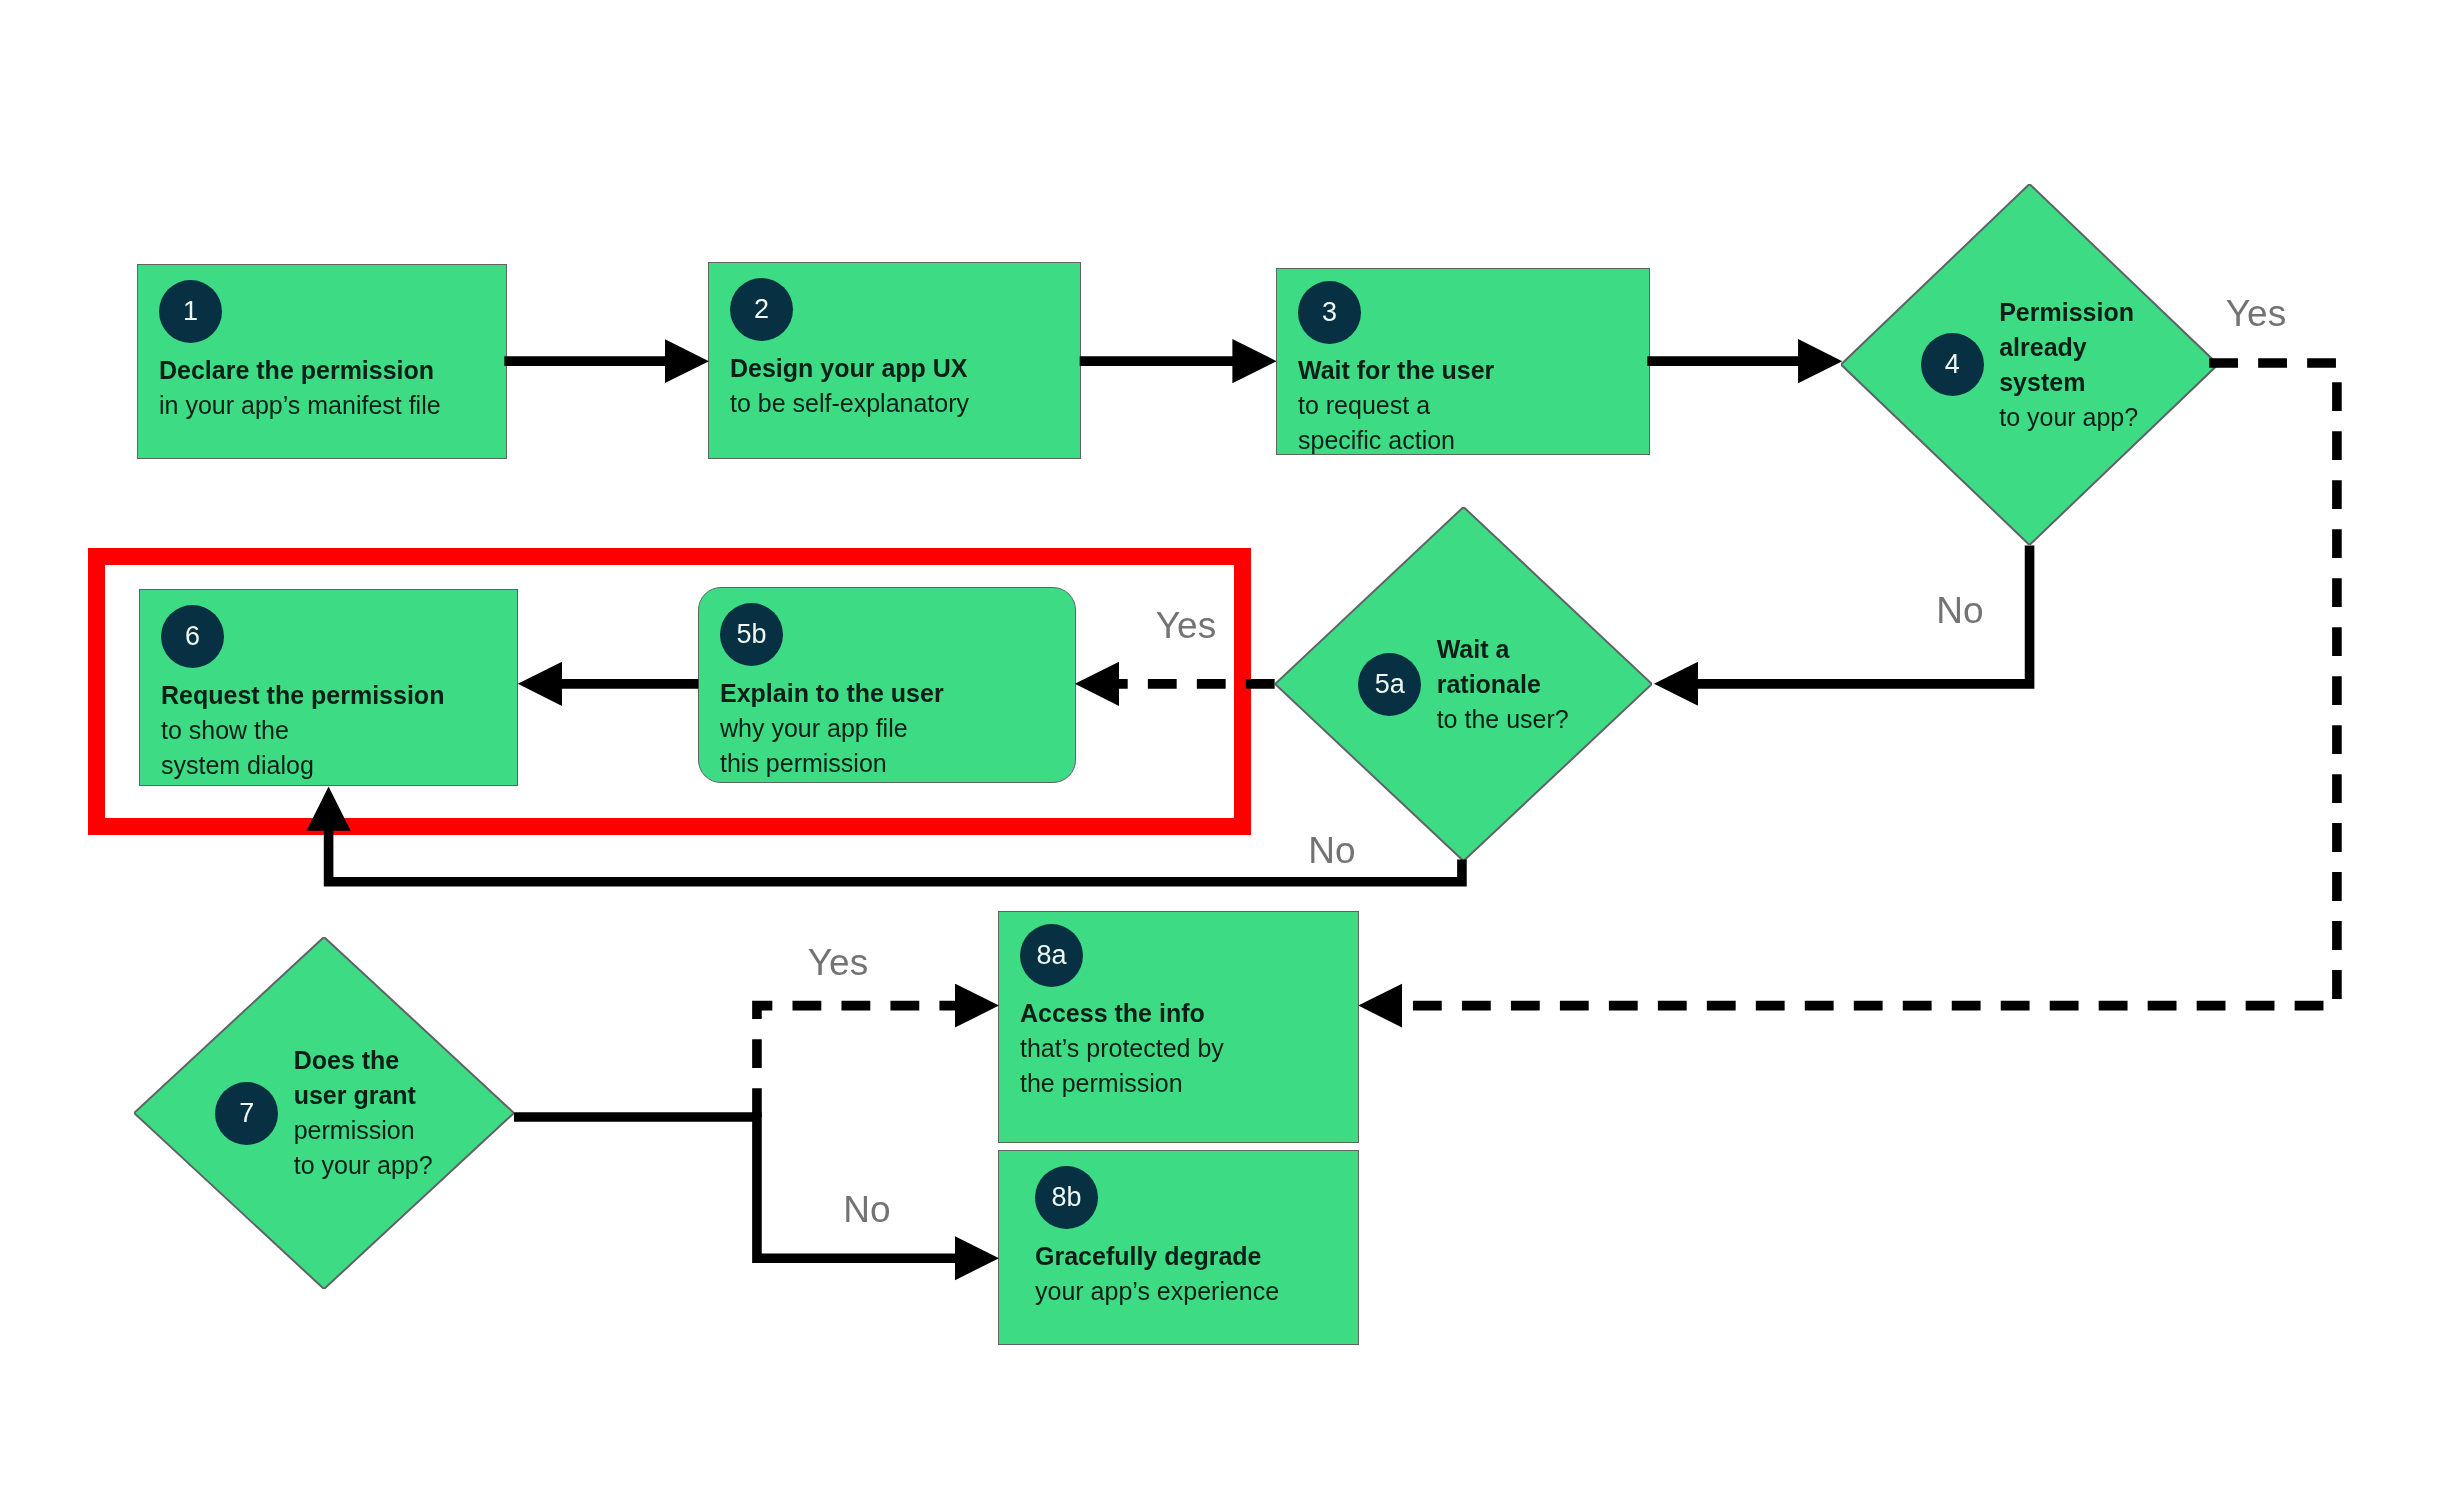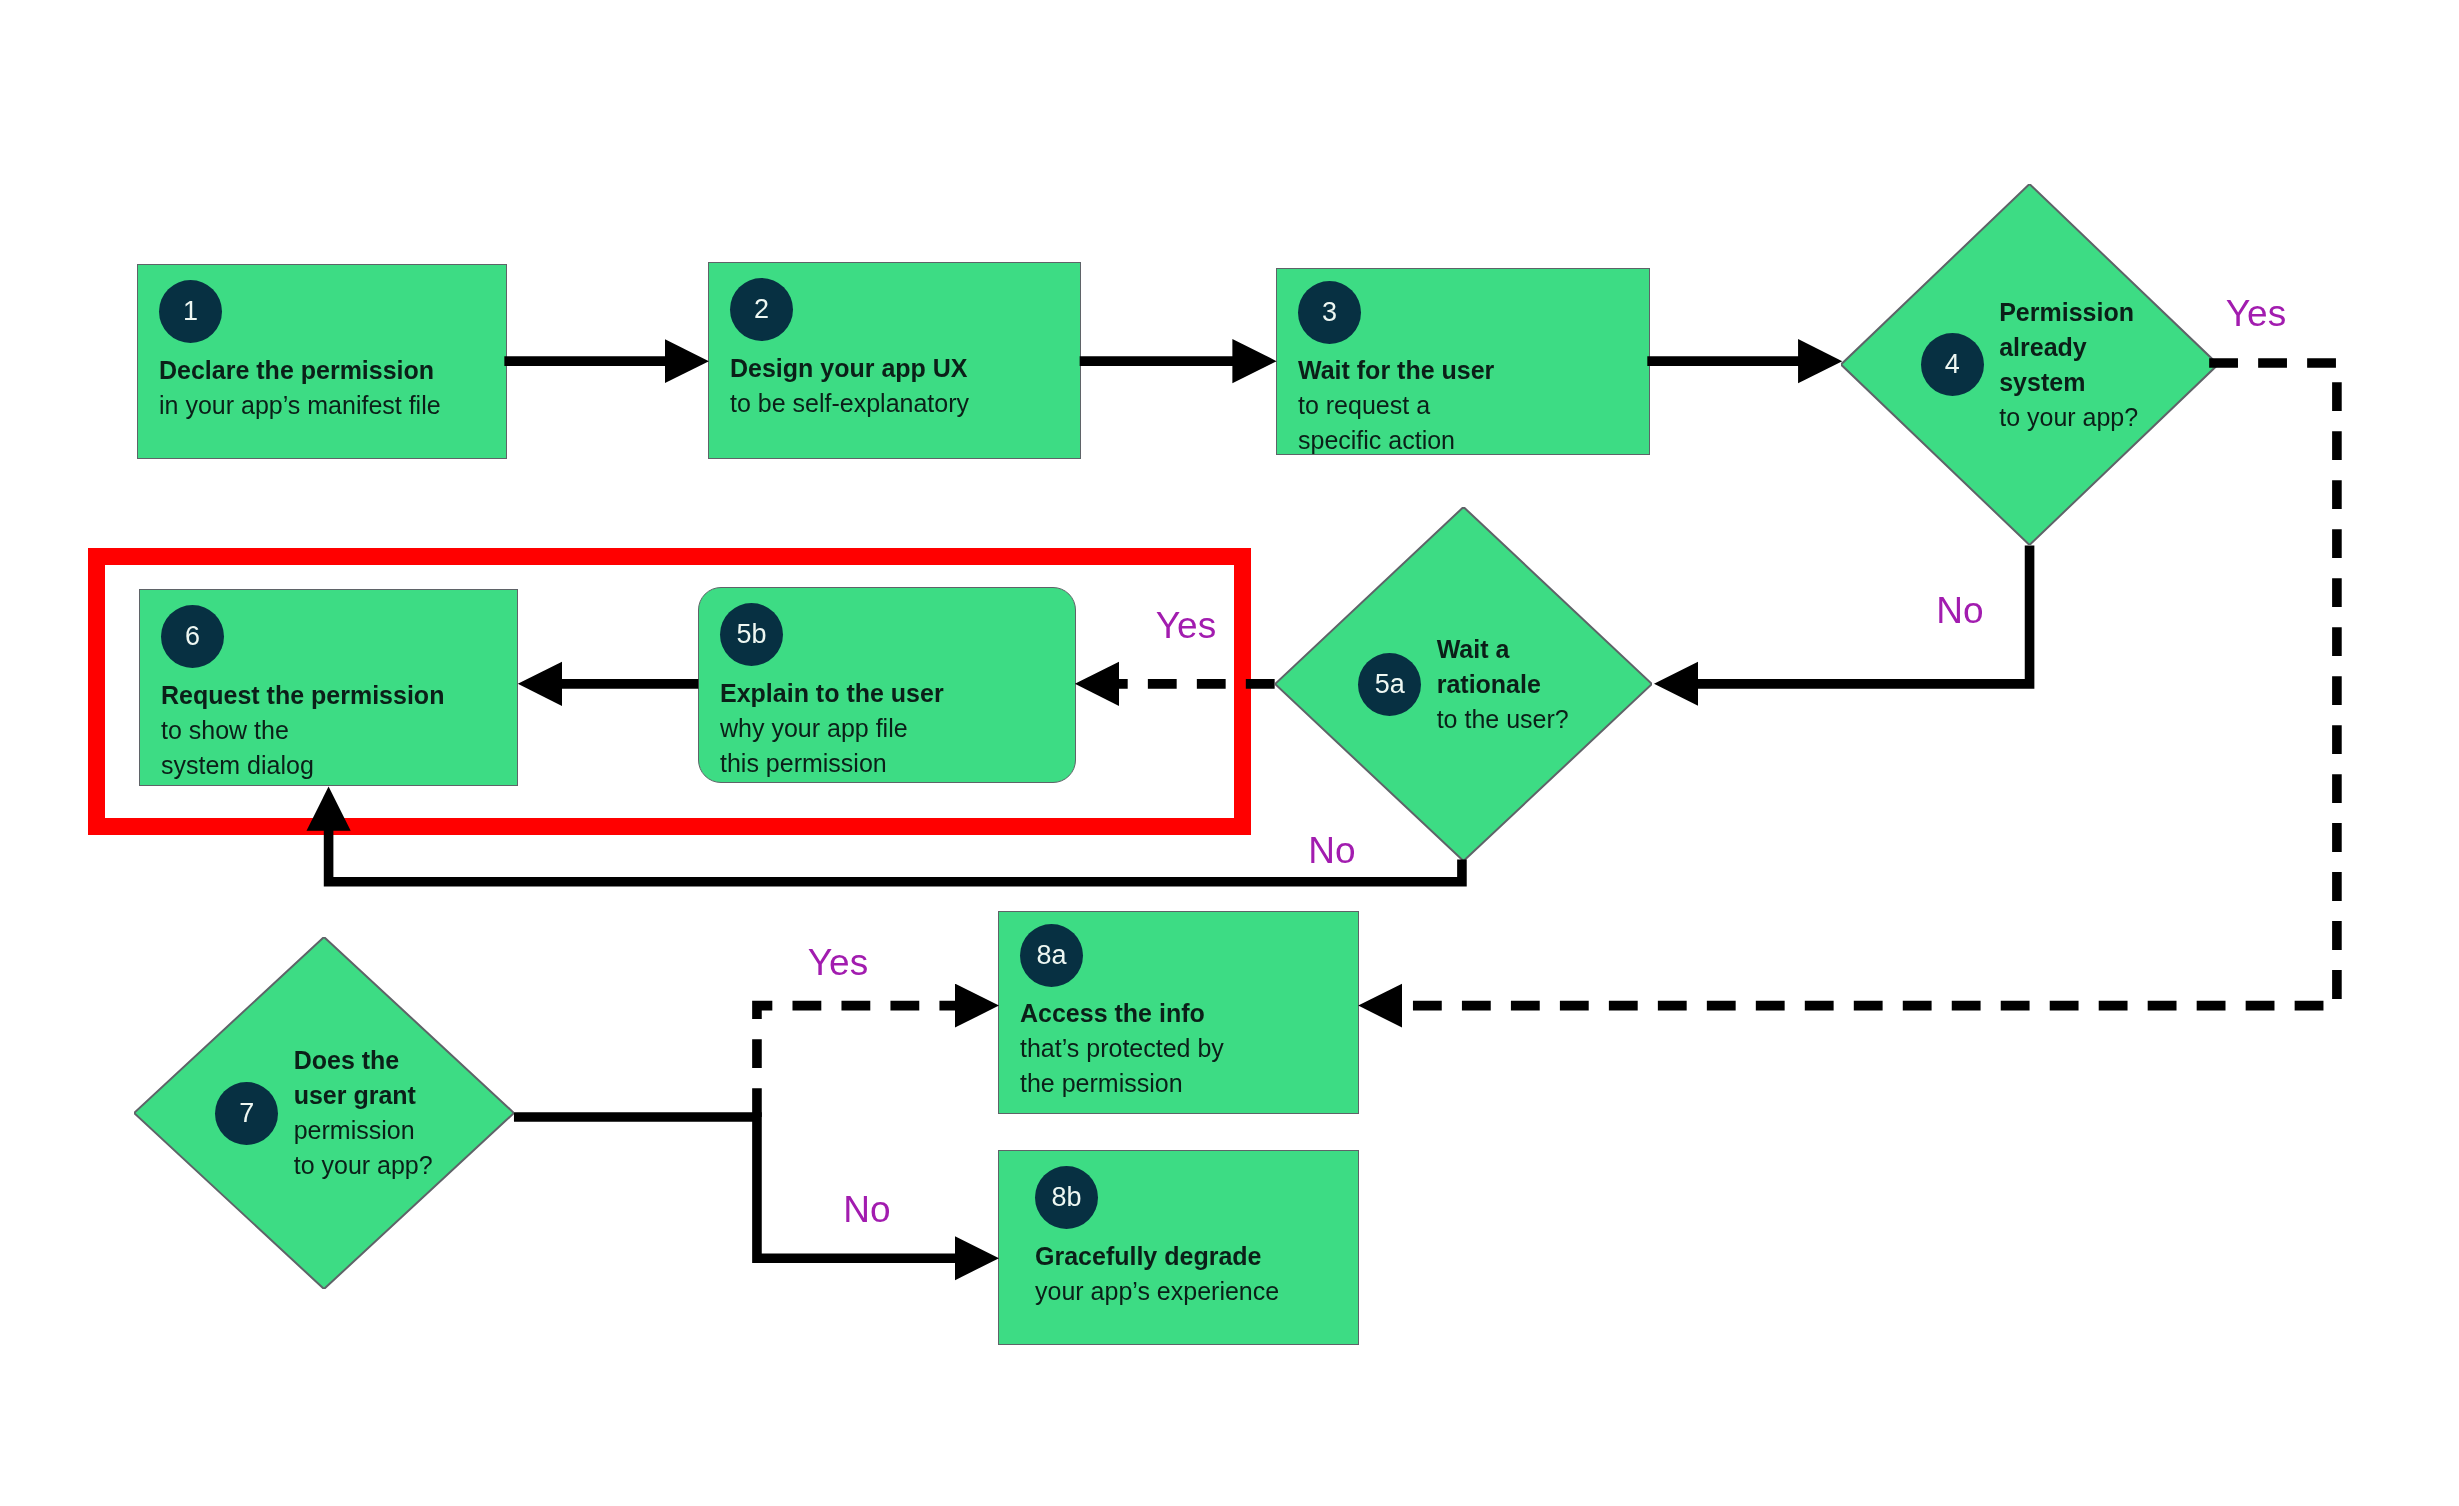--- a/index.html
+++ b/index.html
@@ -28,32 +28,32 @@
   }
   .diamond .badge{margin-bottom:0;flex:0 0 auto;}
   .diamond .tlines{display:flex;flex-direction:column;}
   
   .highlight{
     position:absolute;left:88px;top:548px;width:1163px;height:287px;
     border:17.3px solid #ff0000;box-sizing:border-box;background:transparent;
   }
   
   .edgelabel{
-    position:absolute;font-size:37px;color:#a21caf;white-space:nowrap;
+    position:absolute;font-size:37px;color:#737373;white-space:nowrap;
     transform:translate(-50%,-50%);
   }
   
   svg.wires{position:absolute;left:0;top:0;width:2459px;height:1506px;pointer-events:none;}
   
   .n1{left:137px;top:264px;width:370px;height:195px;}
   .n2{left:708px;top:262px;width:373px;height:197px;}
   .n3{left:1276px;top:268px;width:374px;height:187px;padding-top:11.5px;}
   .n5b{left:698px;top:587px;width:378px;height:196px;border-radius:23px;}
   .n6{left:139px;top:589px;width:379px;height:197px;}
-  .n8a{left:998px;top:911px;width:361px;height:203px;padding-top:11.5px;}
+  .n8a{left:998px;top:911px;width:361px;height:232px;padding-top:11.5px;}
   .n8b{left:998px;top:1150px;width:361px;height:195px;padding-left:36px;}
   .n4{left:1841px;top:184px;width:377px;height:361px;}
   .n5a{left:1275px;top:507px;width:377px;height:354px;}
   .n7{left:134px;top:937px;width:380px;height:352px;}
   .l-yes4{left:2256px;top:314px;}
   .l-no4{left:1960px;top:611px;}
   .l-yes5a{left:1186px;top:626px;}
   .l-no5a{left:1332px;top:851px;}
   .l-yes7{left:838px;top:963px;}
   .l-no7{left:867px;top:1210px;}

